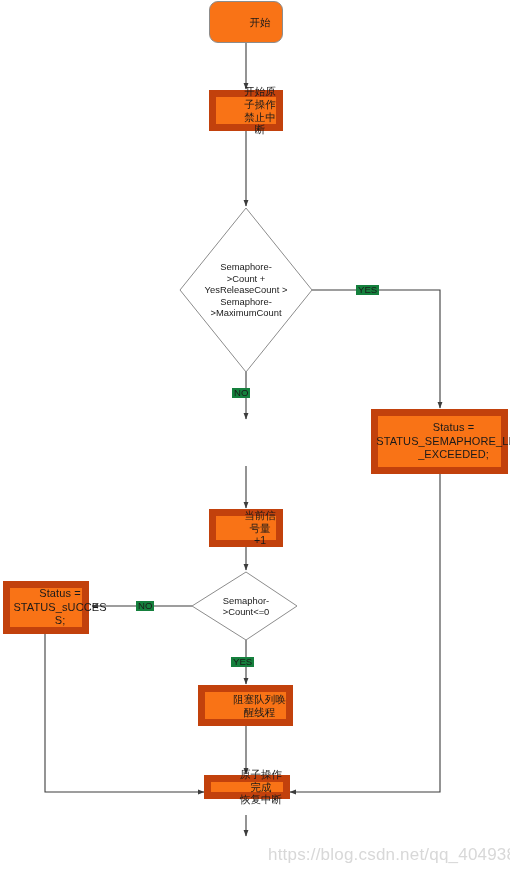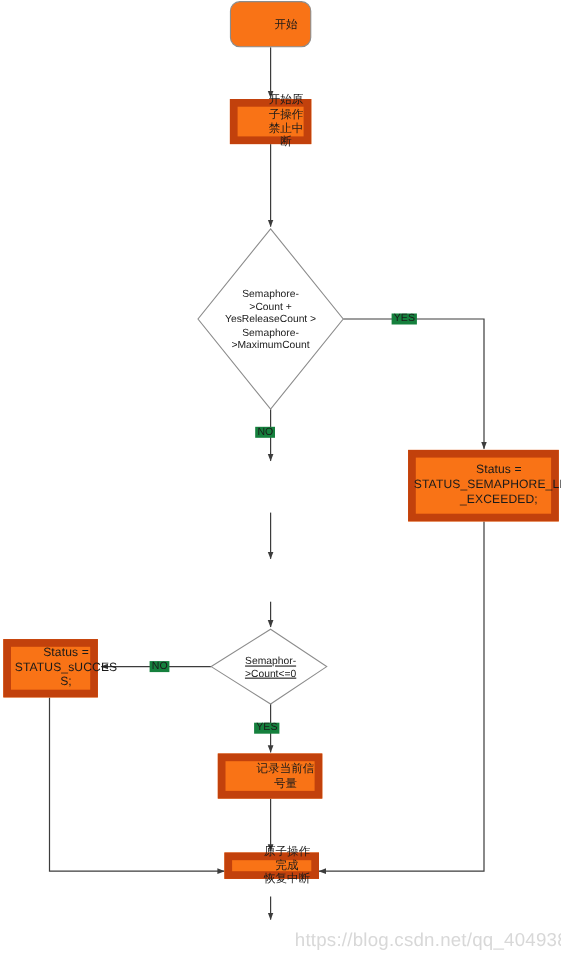--- a/index.html
+++ b/index.html
@@ -139,34 +139,37 @@
 &gt;MaximumCount</span>
   </div>
 
   <div class="node proc code" style="left:371px; top:409px; width:137px; height:65px;">
     <span>Status =
 STATUS_SEMAPHORE_LIMIT
 _EXCEEDED;</span>
   </div>
 
 
+  <div class="node proc" style="left:209px; top:509px; width:74px; height:38px;">
+    <span>当前信号量+1</span>
+  </div>
 
-  <div class="node diamond" style="left:200px; top:586px; width:92px; height:40px;text-decoration:underline;">
+  <div class="node diamond" style="left:200px; top:586px; width:92px; height:40px;">
     <span>Semaphor-
 &gt;Count&lt;=0</span>
   </div>
 
   <div class="node proc code" style="left:3px; top:581px; width:86px; height:53px;">
     <span>Status =
 STATUS_sUCCES
 S;</span>
   </div>
 
   <div class="node proc" style="left:198px; top:685px; width:95px; height:41px;">
-    <span>记录当前信号量</span>
+    <span>阻塞队列唤醒线程</span>
   </div>
 
   <div class="node proc" style="left:204px; top:775px; width:86px; height:24px;">
     <span>原子操作完成
 恢复中断</span>
   </div>
 
 
   <div class="edge-label" style="left:356px; top:285px;">YES</div>
   <div class="edge-label" style="left:232px; top:388px;">NO</div>

